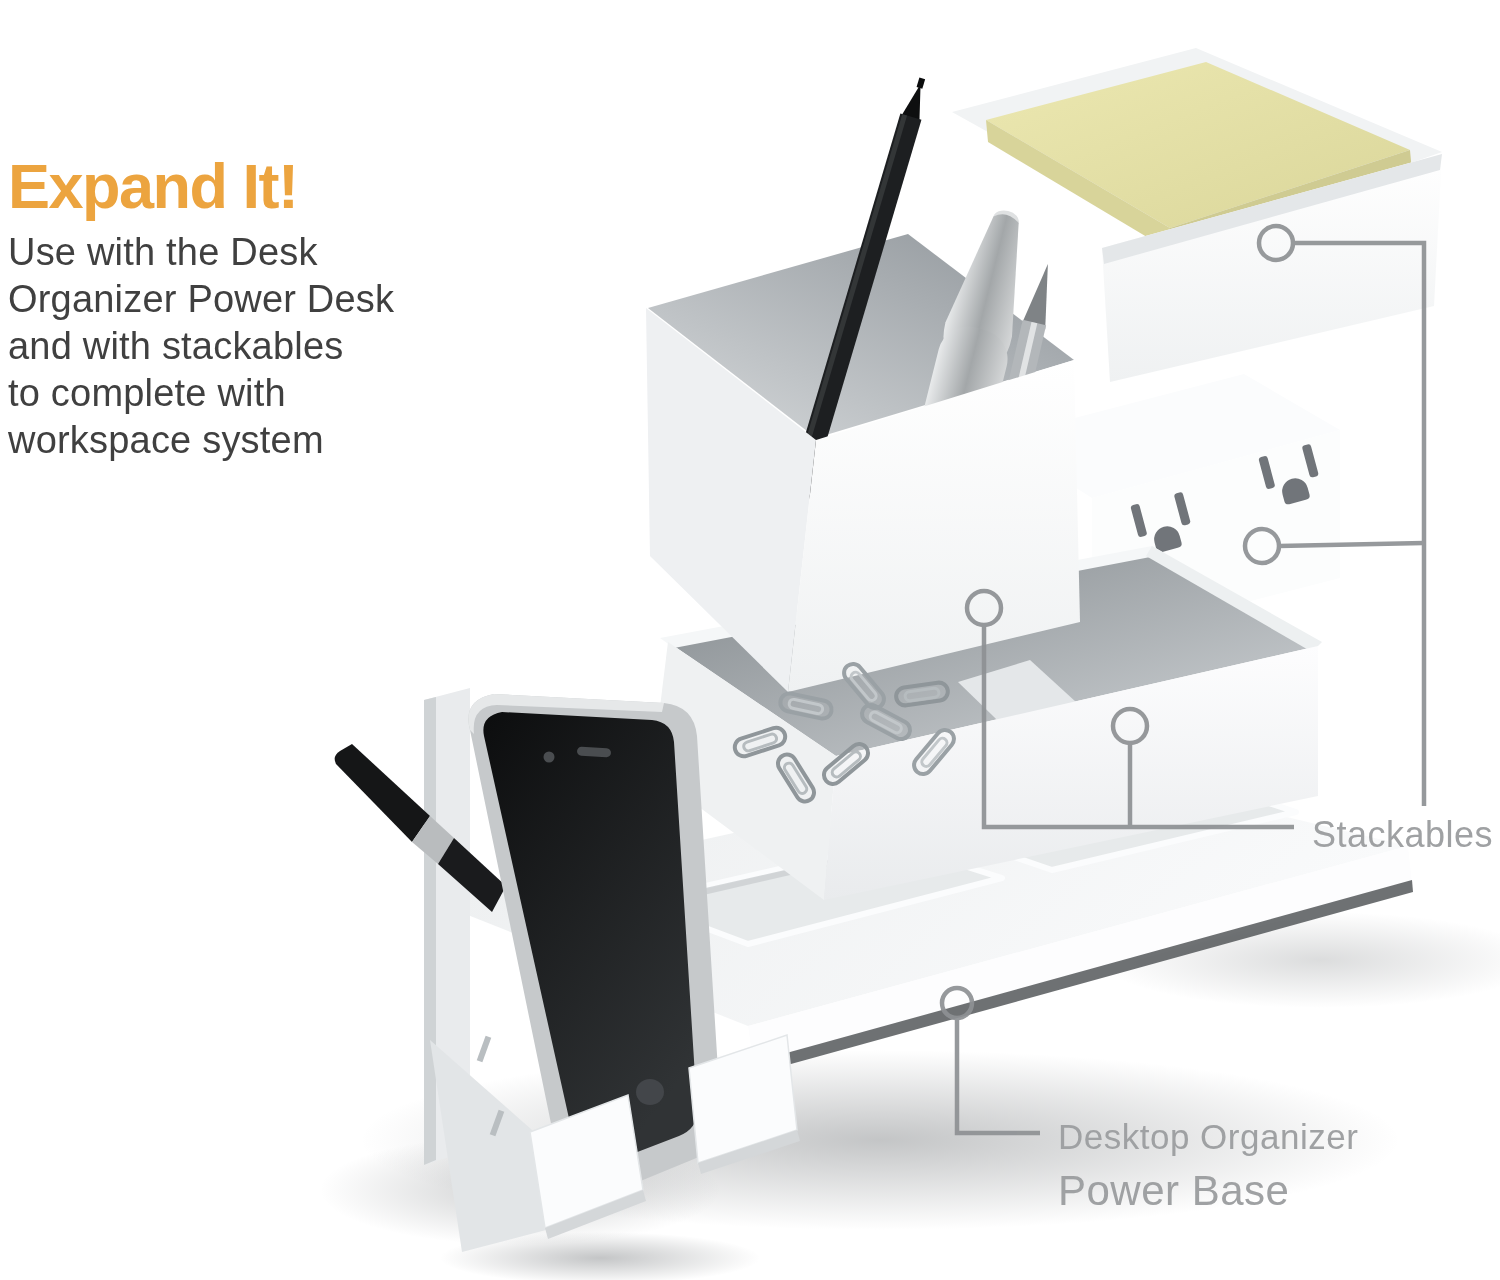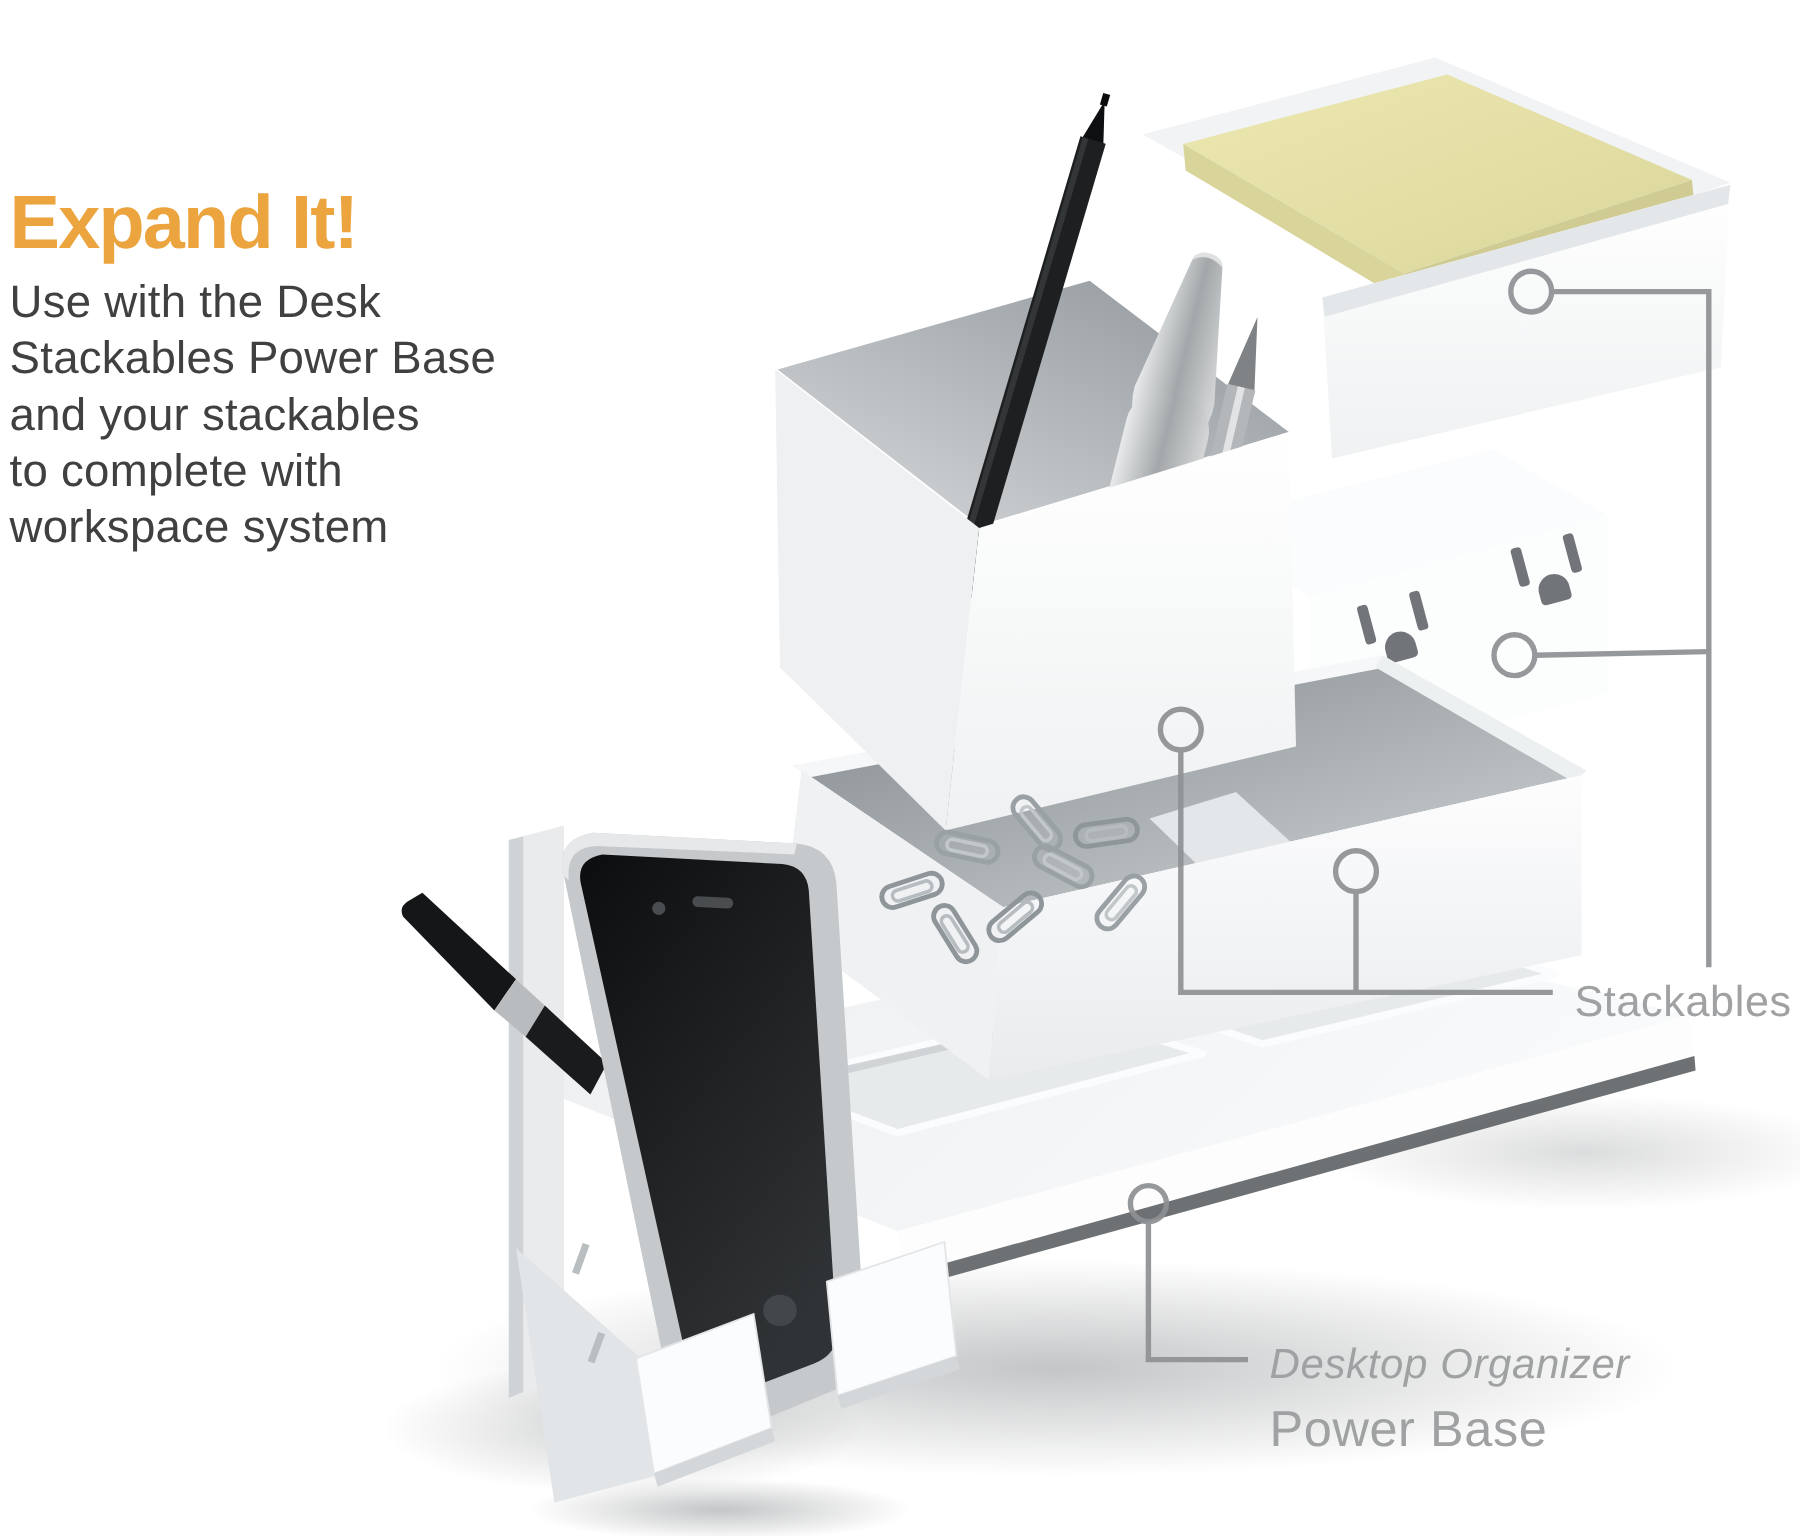--- a/index.html
+++ b/index.html
@@ -6,21 +6,21 @@
   .canvas{position:relative;width:1500px;height:1280px;background:#ffffff;overflow:hidden;
           font-family:"Liberation Sans",sans-serif;}
   .scene{position:absolute;left:0;top:0;}
   .heading{position:absolute;left:8px;top:150px;font-size:63px;font-weight:800;
            letter-spacing:-1.5px;color:#ECA43F;white-space:nowrap;}
   .intro-body{position:absolute;left:8px;top:229px;font-size:38px;line-height:47px;
               color:#404040;letter-spacing:0.2px;}
   .callout-label{position:absolute;color:#9FA1A3;font-size:36px;letter-spacing:0.5px;
                  white-space:nowrap;text-align:center;}
   .lbl-stackables{left:1312px;top:814px;}
-  .lbl-power1{left:1058px;top:1117px;font-size:35px;font-style:italic;}
+  .lbl-power1{left:1058px;top:1117px;font-size:35px;}
   .lbl-power2{left:1058px;top:1167px;font-size:42px;}
 </style>
 </head>
 <body>
 
 <div class="canvas">
 
   <svg class="scene" width="1500" height="1280" viewBox="0 0 1500 1280">
     <defs>
       <linearGradient id="padTop" x1="0" y1="0" x2="1" y2="1">
@@ -217,22 +217,22 @@
       <line x1="1130" y1="743" x2="1130" y2="827"></line>
       <circle cx="957" cy="1003" r="15"></circle>
       <polyline points="957,1018 957,1133 1040,1133"></polyline>
     </g>
   </svg>
 
   <div class="heading">Expand It!</div>
 
   <div class="intro-body">
     <div>Use with the Desk</div>
-    <div>Stackables Power Base</div>
-    <div>and your stackables</div>
+    <div>Organizer Power Desk</div>
+    <div>and with stackables</div>
     <div>to complete with</div>
     <div>workspace system</div>
   </div>
 
   <div class="callout-label lbl-stackables">Stackables</div>
   <div class="callout-label lbl-power1">Desktop Organizer</div>
   <div class="callout-label lbl-power2">Power Base</div>
 </div>
 
 </body></html>

